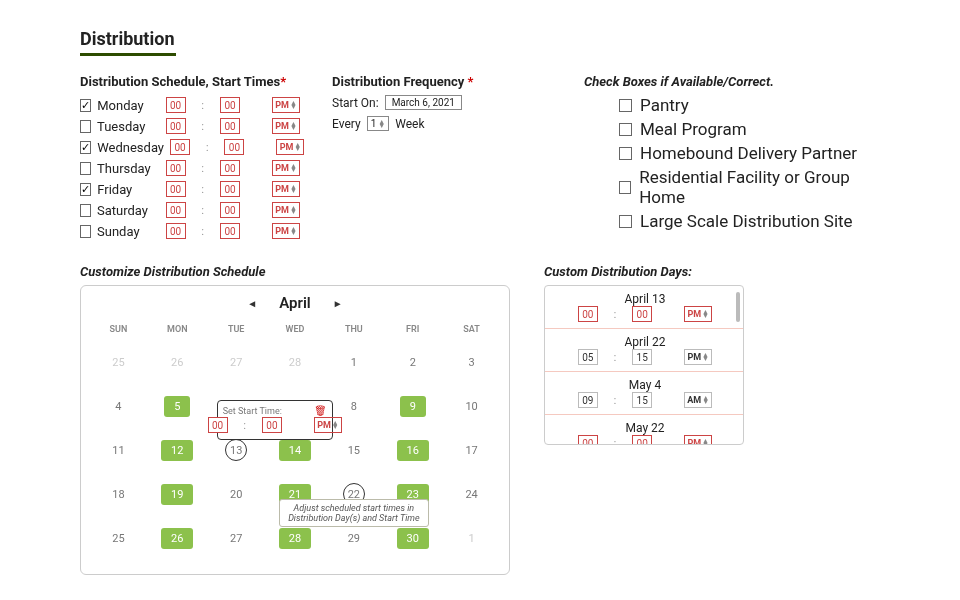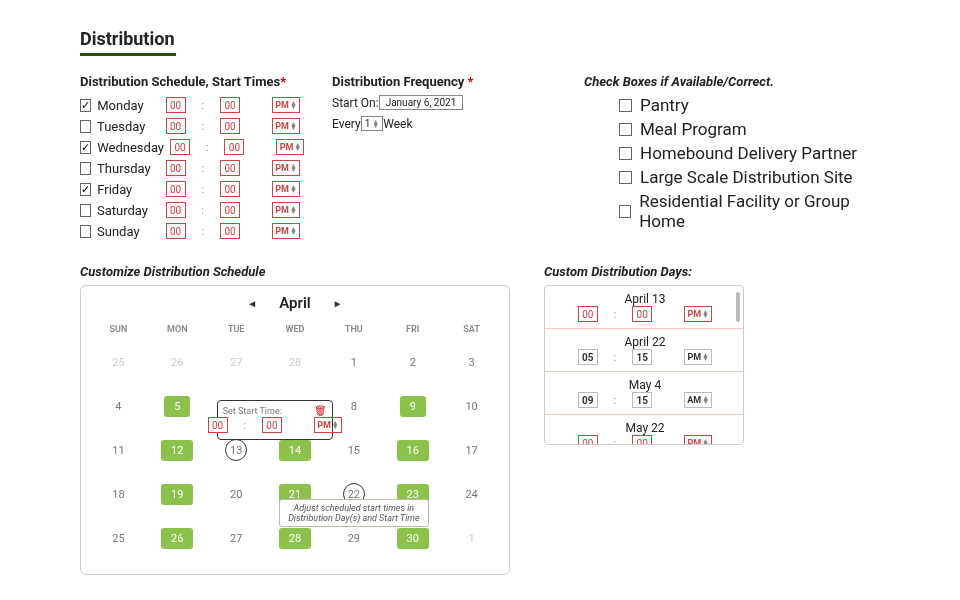--- a/index.html
+++ b/index.html
@@ -22,27 +22,27 @@
   .sec-head {font-weight:700; font-size:13px; margin-bottom:6px;}
   .sec-head.italic {font-style:italic;}
   .req {color:#c00;}
   .day-row {display:flex;align-items:center;gap:6px;height:20px;margin-bottom:1px;}
   .cb {width:13px;height:13px;border:1px solid #666;display:flex;align-items:center;justify-content:center;background:#fff;}
   .cb.checked::after{content:"✓";font-size:11px;color:#000;}
   .day-label{width:76px;font-size:13px;}
   .time-group{display:flex;align-items:center;gap:15px;}
   .time-box{width:20px;height:16px;border:1px solid #bbb;font-size:10px;color:#c99;display:flex;align-items:center;justify-content:center;background:#fff;}
   .time-box.red{color:#c44;border-color:#c44;}
-  .time-box.val{color:#333;font-weight:bold;}
+  .time-box.val{color:#333;}
   .colon{font-size:10px;padding:0 1px;color:#888;}
   .ampm{width:28px;height:16px;border:1px solid #bbb;font-size:9px;color:#aaa;display:flex;align-items:center;justify-content:center;gap:1px;font-weight:bold;}
   .ampm.red{border-color:#c44;color:#c44;}
   .ampm.val{color:#333;}
   .stepper{font-size:7px;line-height:4px;color:#888;}
-  .freq-row{display:flex;align-items:center;font-size:12px;margin-bottom:6px;}
+  .freq-row{display:flex;align-items:center;gap:6px;font-size:12px;margin-bottom:6px;}
   .date-btn{border:1px solid #888;font-size:10px;padding:1px 6px;background:#fff;}
   .num-btn{border:1px solid #888;font-size:10px;padding:1px 3px;background:#fff;display:flex;align-items:center;gap:2px;}
   .avail-row{display:flex;align-items:center;gap:8px;margin-bottom:4px;font-size:17px;padding-left:35px;}
 
   .lower{display:flex;gap:34px;margin-top:22px;}
   .cal-wrap{width:430px;}
   .cal{border:1px solid #ccc;border-radius:6px;padding:8px 8px 14px;position:relative;}
   .cal-head{display:flex;align-items:center;justify-content:center;gap:22px;font-size:15px;font-weight:600;margin-bottom:6px;}
   .arrow{font-size:10px;cursor:pointer;color:#333;}
   .dow-row,.date-row{display:flex;}
@@ -151,21 +151,21 @@
     <span class="ampm red">PM<span class="stepper">▲<br>▼</span></span>
   </span>
   </div>
       </div>
   </div>
 
   <div class="col col2">
     <div class="sec-head"><span>Distribution Frequency </span><span class="req">*</span></div>
     <div class="freq-row">
       <span>Start On:</span>
-      <span class="date-btn">January 6, 2021</span>
+      <span class="date-btn">March 6, 2021</span>
     </div>
     <div class="freq-row">
       <span>Every</span>
       <span class="num-btn">
           <span>1</span>
           <span class="stepper">▲<br>▼</span>
         </span>
       <span>Week</span>
     </div>
   </div>
@@ -180,25 +180,25 @@
   <div class="avail-row">
     <span class="cb"></span>
     <span>Meal Program</span>
   </div>
   <div class="avail-row">
     <span class="cb"></span>
     <span>Homebound Delivery Partner</span>
   </div>
   <div class="avail-row">
     <span class="cb"></span>
+    <span>Residential Facility or Group Home</span>
+  </div>
+  <div class="avail-row">
+    <span class="cb"></span>
     <span>Large Scale Distribution Site</span>
-  </div>
-  <div class="avail-row">
-    <span class="cb"></span>
-    <span>Residential Facility or Group Home</span>
   </div>
       </div>
   </div>
 </div>
 
 <div class="lower">
   <div class="cal-wrap">
     <div class="sec-head italic">Customize Distribution Schedule</div>
     <div class="cal">
       <div class="cal-head">

